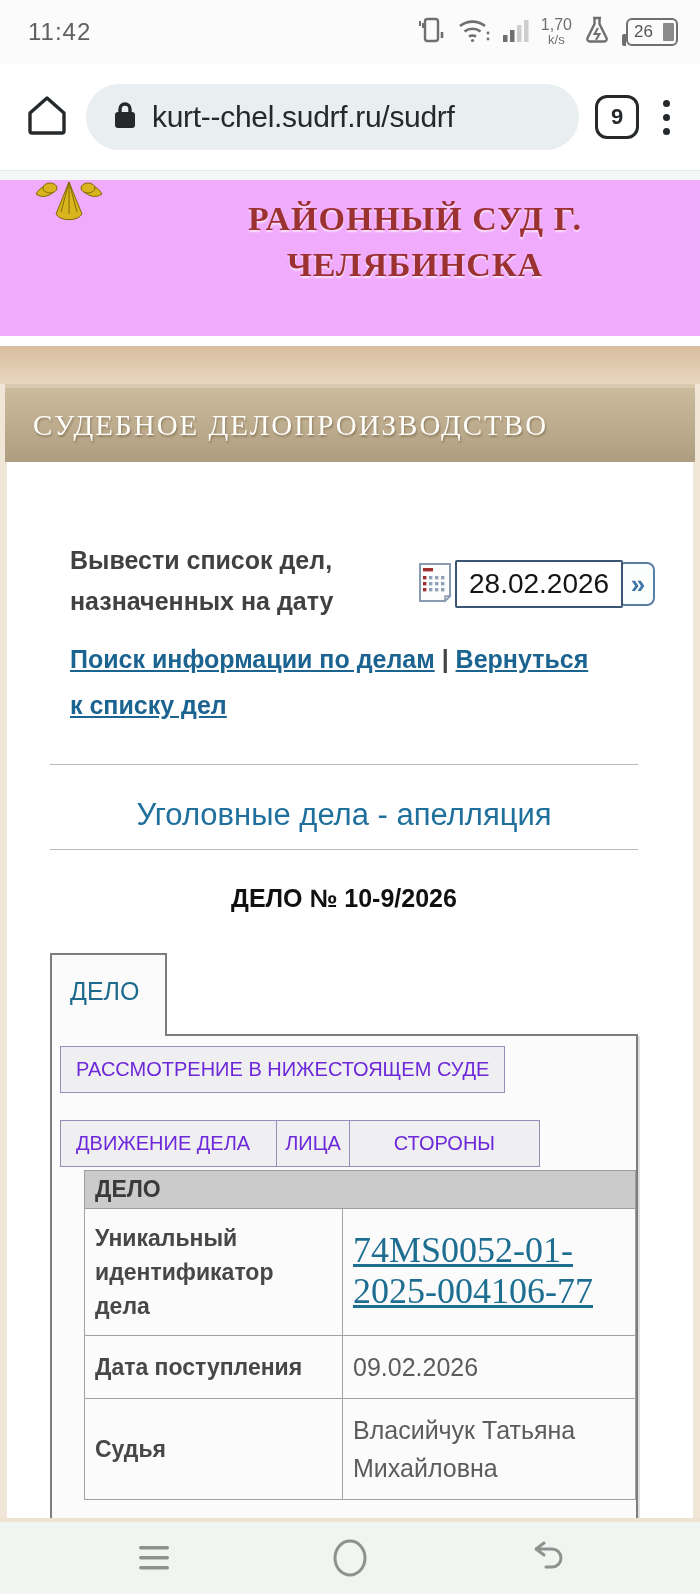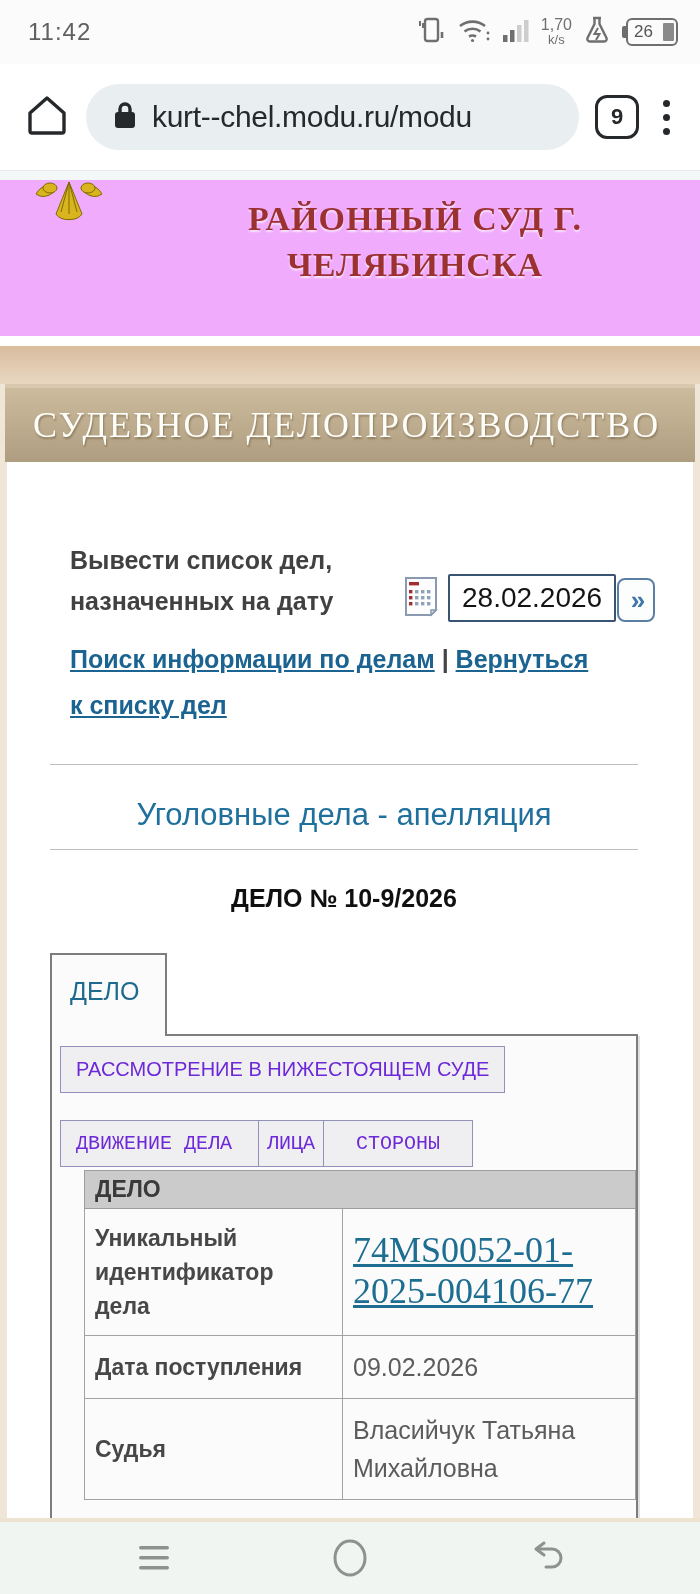--- a/index.html
+++ b/index.html
@@ -7,21 +7,21 @@
               font-family:"Liberation Sans", sans-serif; }
 
   
   .statusbar { height:64px; background:#fbfbfb; display:flex; align-items:center;
                justify-content:space-between; padding:0 22px 0 28px; }
   .statusbar .time { font-size:24px; color:#606060; letter-spacing:1px; }
   .sb-right { display:flex; align-items:center; gap:11px; }
   .sb-speed { text-align:center; color:#6f6f6f; line-height:15px; }
   .sb-speed .v { font-size:16px; }
   .sb-speed .u { font-size:13px; }
-  .battery { display:flex; align-items:center; }
+  .battery { display:flex; align-items:flex-end; }
   .battery .nub { width:4px; height:12px; background:#6f6f6f; border-radius:2px 0 0 2px; }
   .battery .shell { width:52px; height:28px; border:2.5px solid #6f6f6f; border-radius:6px;
                     display:flex; align-items:center; justify-content:flex-start; padding:2px 2px 2px 6px; }
   .battery .pct { font-size:17px; color:#555; flex:1; }
   .battery .fill { width:11px; height:18px; background:#8a8a8a; border-radius:1px; }
 
   
   .toolbar { height:106px; background:#fff; display:flex; align-items:center; padding:0 22px 0 24px; gap:16px; }
   .urlpill { flex:1; height:66px; background:#e9eef0; border-radius:33px; display:flex;
              align-items:center; padding:0 20px 0 26px; gap:14px; min-width:0; }
@@ -39,28 +39,28 @@
   .site-title { margin-left:140px; width:550px; padding-top:16px; text-align:center;
                 font-family:"Liberation Serif", serif; font-weight:bold; font-size:34px; line-height:46px;
                 color:#9c3131; letter-spacing:1px; text-shadow:0 2px 2px rgba(255,255,255,0.7); }
   .gap-white { height:10px; background:#fff; }
   .tan-band { height:38px; background:linear-gradient(#d9bd9e,#e8d7c1); }
 
   
   .page-lower { background:#efe6d8; }
   .banner { margin:0 5px; height:78px; background:linear-gradient(#cdbb9d,#ae9d80);
             border-top:4px solid #d8c9ae; display:flex; align-items:center; padding-left:28px; }
-  .banner-title { font-family:"Liberation Serif", serif; font-size:36px; letter-spacing:2px;
+  .banner-title { font-family:"Liberation Serif", serif; font-size:29px; letter-spacing:2px;
                   color:#fdfdfa; text-shadow:1px 2px 2px rgba(90,70,40,0.45); }
 
   
   .content { margin:0 7px; background:#fff; height:1056px; overflow:hidden; padding-top:78px; }
   .case-list-row { margin:0 38px 0 63px; display:flex; justify-content:space-between; }
   .case-list-label { font-size:25px; font-weight:bold; color:#414141; line-height:41px; }
-  .date-widget { display:flex; align-items:flex-end; gap:7px; margin-top:6px; }
+  .date-widget { display:flex; align-items:center; margin-top:6px; }
   .date-input { width:168px; height:48px; border:2px solid #3a5474; border-radius:2px;
                 font-size:28px; color:#141414; padding-left:12px; font-family:"Liberation Sans",sans-serif; position:relative; z-index:2; background:#fff; }
   .go-btn { width:38px; height:44px; border:2px solid #5b7ea4; border-radius:8px; background:#fcfdfd;
             color:#4076a8; font-size:26px; font-weight:bold; display:flex; align-items:center;
             justify-content:center; margin-left:-6px; padding-left:4px; }
   .links-block { margin:14px 95px 0 63px; font-size:25px; font-weight:bold; line-height:46px; color:#444; }
   .links-block a { color:#1b6390; text-decoration:underline; }
   .hr { height:1px; background:#bdbdbd; margin-left:43px; margin-right:55px; }
   .hr.first { margin-top:36px; }
   .category-heading { margin:20px 55px 0 43px; text-align:center; font-size:31px; color:#20709d; padding:12px 0 16px; }
@@ -68,25 +68,25 @@
 
   
   .tabs-area { margin:40px 55px 0 43px; }
   .tab-active { display:inline-block; border:2px solid #7d7d7d; border-bottom:none; background:#fbfbfb;
                 color:#1d6a8e; font-size:25px; padding:22px 26px 30px 18px; position:relative; z-index:2;
                 margin-bottom:-2px; }
   .panel { border:2px solid #7d7d7d; background:#fbfbfb; padding:10px 0 28px 8px; position:relative; z-index:1;
            box-shadow:2px 2px 0 rgba(0,0,0,0.12); }
   .case-btn { display:inline-block; border:1px solid #9191bb; background:#efeff1; color:#6d28d9;
               font-size:20px; padding:11px 15px; cursor:pointer; }
-  .btn-row { margin-top:27px; display:flex;font-family:Liberation Mono, monospace; }
+  .btn-row { margin-top:27px; display:flex; }
   .btn-row .case-btn { margin-right:-1px; }
   .case-btn.b1 { padding:11px 26px 11px 15px; }
   .case-btn.b2 { padding:11px 8px; }
-  .case-btn.b3 { padding:11px 32px;text-align:right; }
+  .case-btn.b3 { padding:11px 44px;text-align:right; }
 
   .case-table { border-collapse:collapse; margin:3px 0 0 24px; width:552px; }
   .case-table th { background:#cbcbcb; border:1px solid #9e9e9e; text-align:left; font-size:23px;
                    color:#3a3a3a; padding:5px 10px; }
   .case-table td { border:1px solid #a2a2a2; padding:12px 10px; vertical-align:middle; }
   .case-table td.lbl { width:258px; font-weight:bold; color:#474747; font-size:23px; line-height:34px; }
   .case-table td.val { color:#5c5c5c; font-size:25px; line-height:38px; }
   .case-table td.val a { font-family:"Liberation Serif", serif; font-size:36px; color:#1e6e92;
                          text-decoration:underline; }
 
@@ -152,21 +152,21 @@
       <path d="M6 21 L23 6 L40 21 V39 a2 2 0 0 1 -2 2 H8 a2 2 0 0 1 -2 -2 Z"></path>
     </svg>
   </span>
   <div class="urlpill">
     <span>
       <svg width="26" height="30" viewBox="0 0 26 30">
         <rect x="3" y="12" width="20" height="16" rx="3" fill="#26292b"></rect>
         <path d="M8 12 V9 a5 5 0 0 1 10 0 v3" fill="none" stroke="#26292b" stroke-width="3.4"></path>
       </svg>
     </span>
-    <span class="urltext">kurt--chel.modu.ru/modu</span>
+    <span class="urltext">kurt--chel.sudrf.ru/sudrf</span>
   </div>
   <span class="tabbox">9</span>
   <span class="kebab">
       <i></i>
       <i></i>
       <i></i>
     </span>
 </div>
 
 <div class="page-top-strip"></div>

